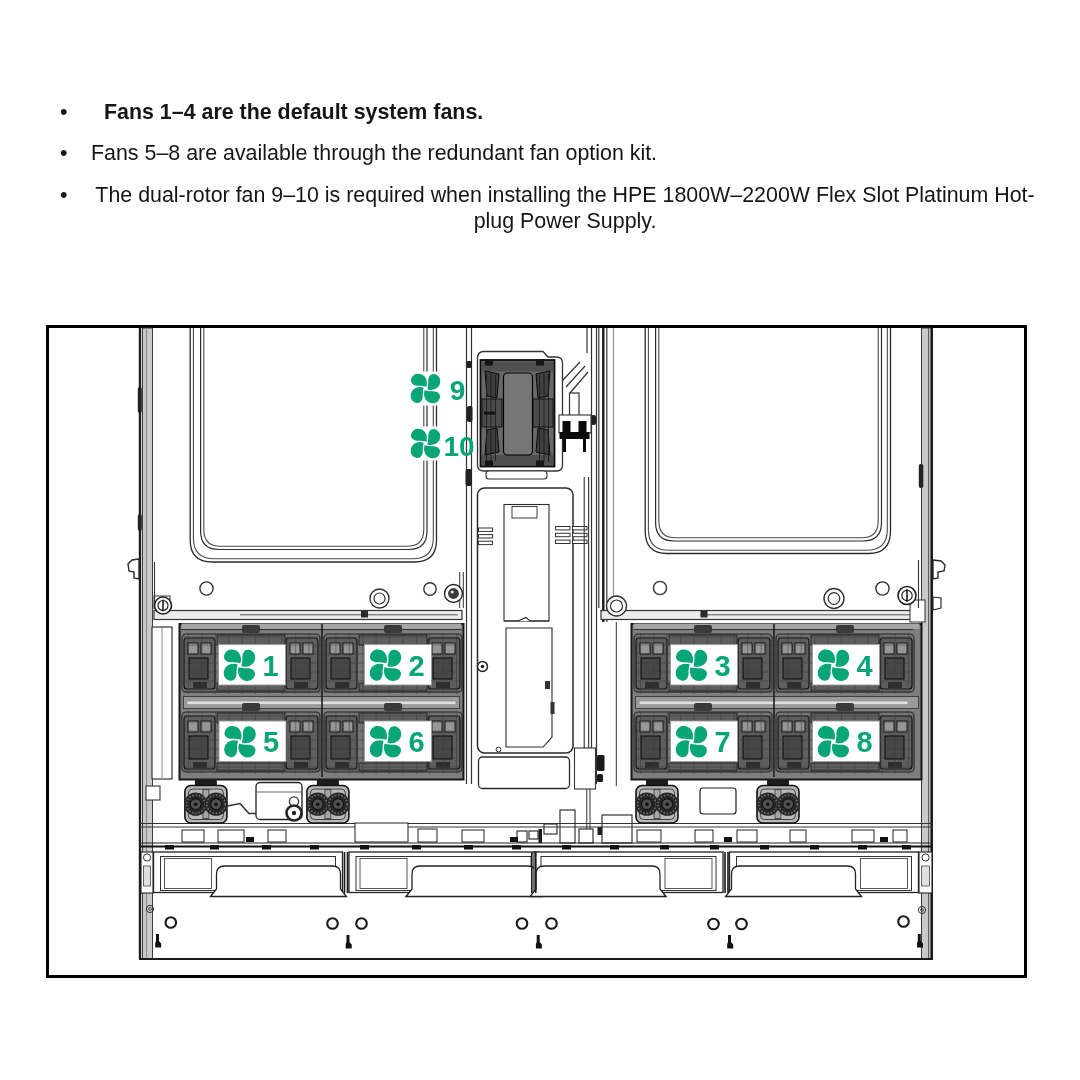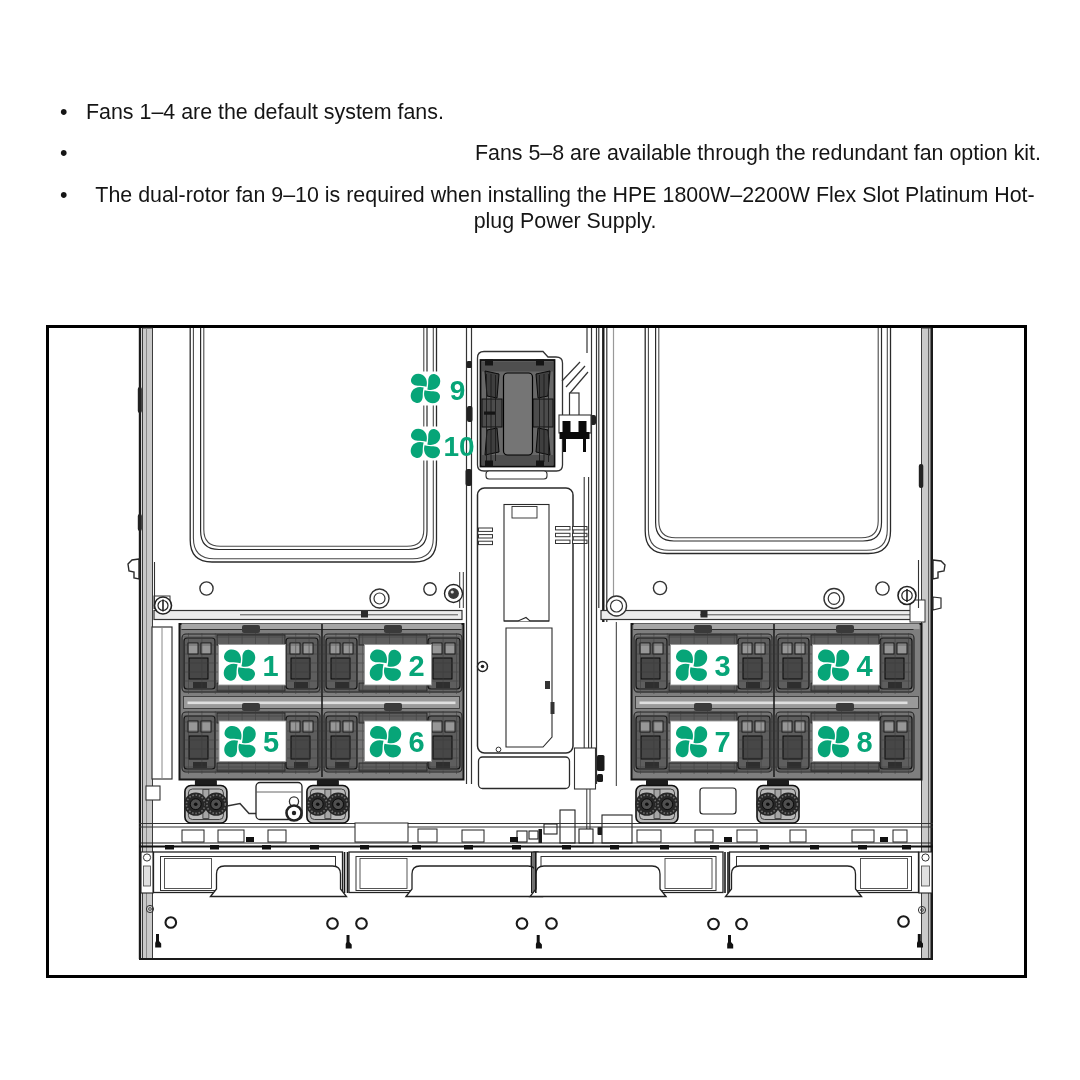--- a/index.html
+++ b/index.html
@@ -7,23 +7,23 @@
         font-family:"Liberation Sans",sans-serif;}
   .bullet{position:absolute;color:#151515;font-size:21.4px;line-height:25.5px;}
   .dot{position:absolute;color:#151515;font-size:21.4px;}
   svg text{font-family:"Liberation Sans",sans-serif;}
 </style>
 </head>
 <body>
 <div id="page">
 
   <div class="dot" style="left:60px;top:100px;">•</div>
-  <div class="bullet" style="left:86px;top:100px;width:950px;">Fans 1–4 are the default system fans.</div>
+  <div class="bullet" style="left:104px;top:100px;width:950px;font-weight:bold;">Fans 1–4 are the default system fans.</div>
   <div class="dot" style="left:60px;top:141px;">•</div>
-  <div class="bullet" style="left:91px;top:141px;width:950px;text-align:right;">Fans 5–8 are available through the redundant fan option kit.</div>
+  <div class="bullet" style="left:91px;top:141px;width:950px;">Fans 5–8 are available through the redundant fan option kit.</div>
   <div class="dot" style="left:60px;top:183px;">•</div>
   <div class="bullet" style="left:91px;top:183px;width:948px;text-align:center;">The dual-rotor fan 9–10 is required when installing the HPE 1800W–2200W Flex Slot Platinum Hot-plug Power Supply.</div>
 
   <svg width="1080" height="1080" viewBox="0 0 1080 1080" style="position:absolute;left:0;top:0;">
   <defs>
     <path id="fblade" d="M 1,-2 C 2.5,-7 1,-12.5 -3.5,-15 C -8.5,-17.5 -14,-15.5 -15.5,-10.5 C -17,-6 -13,-3 -8.5,-3 C -5,-3 -2.5,-2.8 1,-2 Z" fill="#07A578"></path>
     <g id="fanicon">
       <use href="#fblade"></use>
       <use href="#fblade" transform="rotate(90)"></use>
       <use href="#fblade" transform="rotate(180)"></use>

